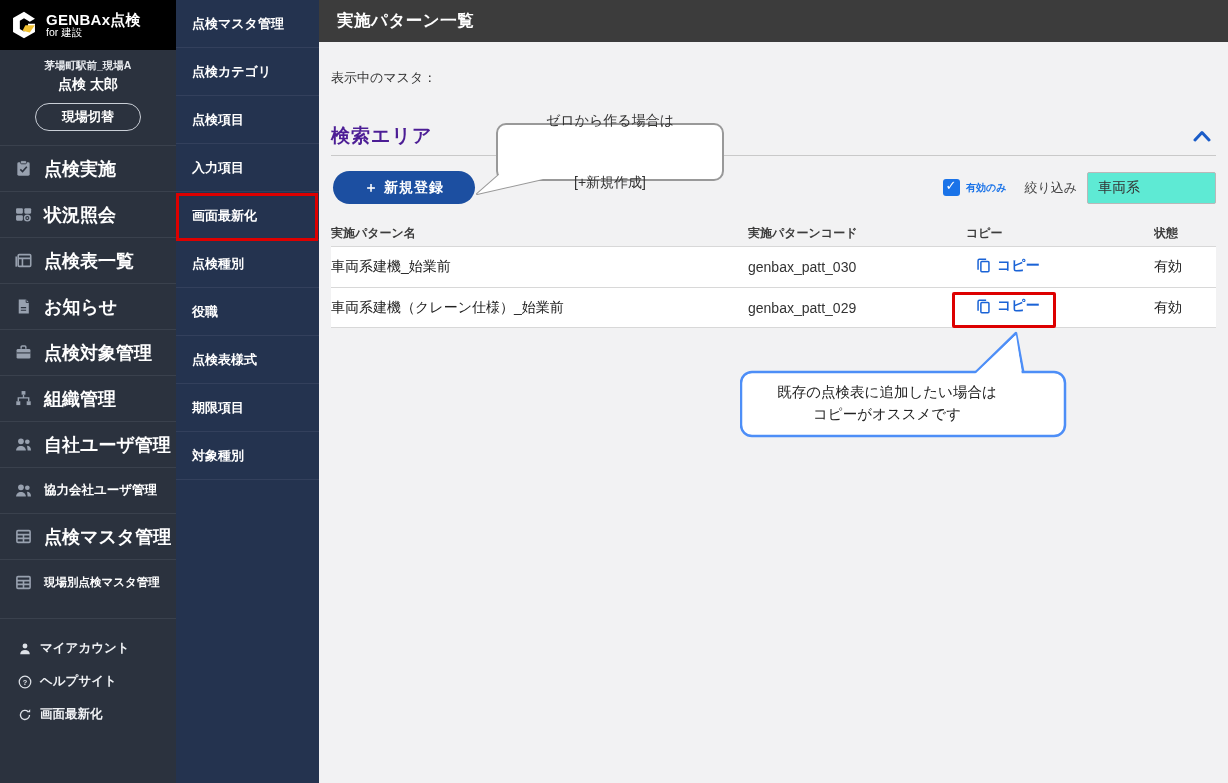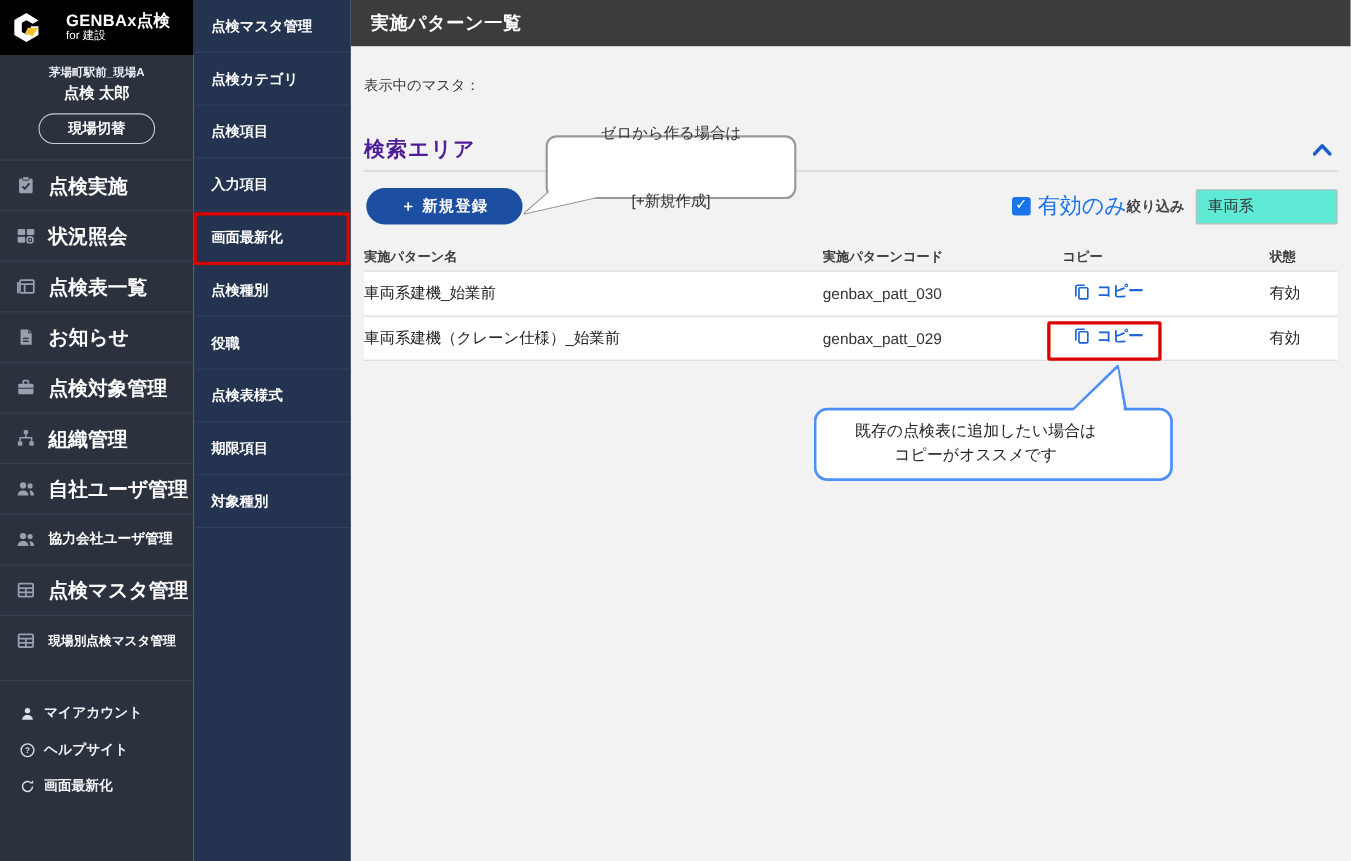--- a/index.html
+++ b/index.html
@@ -2,21 +2,21 @@
 <html><head>
 <meta charset="utf-8">
 <style>
   * { margin:0; padding:0; box-sizing:border-box; }
   html,body { background:#fff; }
   body { font-family:"Liberation Sans","DejaVu Sans",sans-serif; }
   .app { width:1228px; height:783px; display:flex; overflow:hidden; position:relative; background:#f2f2f3; }
 
   
   .sb1 { width:176px; background:#2b323e; color:#fff; flex-shrink:0; display:flex; flex-direction:column; }
-  .logo-block { background:#000; height:50px; display:flex; align-items:center; gap:21px; padding-left:9px; }
+  .logo-block { background:#000; height:50px; display:flex; align-items:center; gap:7px; padding-left:9px; }
   .logo-text { line-height:1.05; }
   .logo-title { font-size:15px; font-weight:bold; color:#fff; letter-spacing:.3px; }
   .logo-sub { font-size:10.5px; color:#fff; }
   .user-block { height:95px; text-align:center; padding-top:9px; }
   .user-site { font-size:10.5px; font-weight:bold; color:#e8ebef; }
   .user-name { font-size:14px; font-weight:bold; margin-top:3px; }
   .switch-btn { display:inline-block; margin-top:9px; border:1.5px solid #c9ced6; border-radius:14px; padding:4px 26px; font-size:13px; font-weight:bold; color:#fff; background:transparent; cursor:pointer; }
   .nav { list-style:none; }
   .nav-item { height:46px; display:flex; align-items:center; gap:12px; padding-left:15px; border-top:1px solid #3a414d; cursor:pointer; }
   .nav-ico { width:17px; height:17px; color:#98a1af; flex-shrink:0; display:inline-flex; }
@@ -50,22 +50,22 @@
   .search-head { margin-top:36px; display:flex; align-items:center; justify-content:space-between; }
   .search-title { font-size:19px; font-weight:bold; color:#4c1d95; letter-spacing:1px; }
   .chevron-up { margin-right:5px; cursor:pointer; display:inline-flex; }
   .search-divider { border-bottom:1px solid #c9c9c9; margin-top:6px; }
 
   .toolbar { margin-top:15px; display:flex; align-items:center; }
   .new-btn { margin-left:2px; width:142px; height:33px; border:none; border-radius:17px; background:#1c4fa1; color:#fff; font-size:14px; font-weight:bold; cursor:pointer; font-family:inherit; letter-spacing:1px; }
   .right-controls { margin-left:auto; display:flex; align-items:center; }
   .checkbox { width:17px; height:17px; background:#1a73e8; border-radius:3px; position:relative; cursor:pointer; }
   .checkbox::after { content:"✓"; position:absolute; left:2.5px; top:-1px; color:#fff; font-size:13px; font-weight:bold; }
-  .chk-label { margin-left:6px; font-size:20px; font-weight:normal; color:#1a73e8; }
-  .filter-label { font-size:13px; color:#444;font-weight:bold; }
+  .chk-label { margin-left:6px; font-size:10px; font-weight:bold; color:#1a73e8; }
+  .filter-label { margin-left:18px; font-size:13px; color:#444; }
   .filter-input { margin-left:10px; width:129px; height:32px; border:1px solid #b9b9b9; border-radius:2px; background:#5eead4; padding:0 10px; font-size:14px; color:#333; font-family:Liberation Serif, serif; }
 
   
   .table { margin-top:17px; }
   .trow { display:grid; grid-template-columns:417px 218px 188px 1fr; align-items:center; }
   .thead { height:25px; }
   .thead .cell { font-size:12px; font-weight:bold; color:#3c3c3c; }
   .tbody-row { height:41px; background:#fff; border-top:1px solid #d8d8d8; }
   .tbody-row:last-of-type { border-bottom:1px solid #d8d8d8; }
   .cell { overflow:hidden; white-space:nowrap; }

